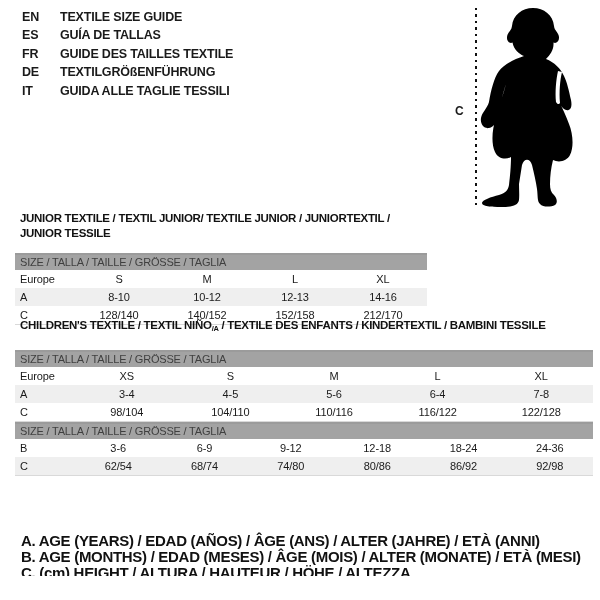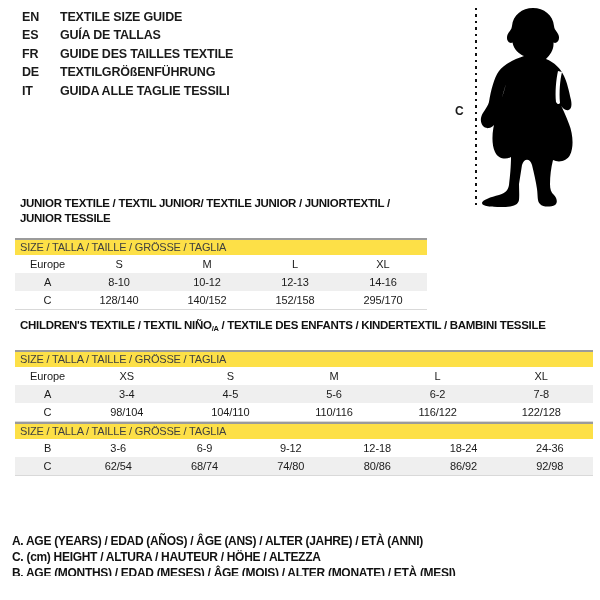--- a/index.html
+++ b/index.html
@@ -10,37 +10,37 @@
   
   .lang-list{position:absolute;top:8px;left:22px;display:grid;grid-template-columns:38px auto;
     font-size:12.5px;font-weight:700;line-height:18.4px;letter-spacing:-0.2px;}
   
   .dash-line{position:absolute;left:475px;top:8px;width:2px;height:199px;
     background:repeating-linear-gradient(to bottom,#111 0 2.5px,transparent 2.5px 6.5px);}
   .c-label{position:absolute;left:455px;top:104px;font-size:12px;font-weight:700;}
   .silhouette{position:absolute;left:478px;top:8px;width:122px;height:200px;}
   
   .sec{position:absolute;left:15px;}
-  .sec1{top:196px;width:412px;}
+  .sec1{top:211px;width:412px;}
   .sec2{top:318px;width:578px;}
   .sec3{top:422px;width:578px;}
   .sec-title{font-size:11.5px;font-weight:700;letter-spacing:-0.3px;margin:0 0 0 5px;line-height:15px;color:#111;}
   .sec1 .sec-title{margin-bottom:12px;}
   .sec2 .sec-title{margin-bottom:14px;}
   .sec3 .sec-title{margin-bottom:9px;}
   .sub{font-size:7.5px;vertical-align:-2px;}
-  .size-bar{height:15px;line-height:15px;background:#fde047;border-top:2px solid #9b9b9b;
+  .size-bar{height:15px;line-height:15px;background:#a3a3a3;border-top:2px solid #9b9b9b;
     font-size:11px;color:#3f3f3f;padding-left:5px;letter-spacing:-0.2px;}
   .t-row{display:grid;height:18px;align-items:center;font-size:11px;letter-spacing:-0.1px;}
   .t-row.shaded{background:#efefef;}
   .tbl .t-row:last-child{border-bottom:1px solid #d9d9d9;}
-  .t-label{padding-left:5px;text-align:center;}
+  .t-label{padding-left:5px;text-align:left;}
   .t-val{text-align:center;}
   
-  .notes{position:absolute;left:12px;top:533px;font-size:12px;font-weight:700;
+  .notes{position:absolute;left:21px;top:533px;font-size:15px;font-weight:700;
     letter-spacing:-0.3px;line-height:16.2px;color:#111;}
 </style>
 </head>
 <body>
 
 <div class="canvas">
 
   <div class="lang-list">
     <span>EN</span>
     <span>TEXTILE SIZE GUIDE</span>
@@ -101,21 +101,21 @@
           <div class="t-val">8-10</div>
           <div class="t-val">10-12</div>
           <div class="t-val">12-13</div>
           <div class="t-val">14-16</div>
         </div>
         <div class="t-row" style="grid-template-columns: 60px repeat(4, 1fr);">
           <div class="t-label">C</div>
           <div class="t-val">128/140</div>
           <div class="t-val">140/152</div>
           <div class="t-val">152/158</div>
-          <div class="t-val">295/170</div>
+          <div class="t-val">212/170</div>
         </div>
       </div>
   </section>
 
   <section class="sec sec2">
     <div class="sec-title"><span>CHILDREN'S TEXTILE / TEXTIL NIÑO</span><span class="sub">/A</span><span> / TEXTILE DES ENFANTS / KINDERTEXTIL / BAMBINI TESSILE</span></div>
     <div class="size-bar">SIZE / TALLA / TAILLE / GRÖSSE / TAGLIA</div>
     <div class="tbl">
         <div class="t-row" style="grid-template-columns: 60px repeat(5, 1fr);">
           <div class="t-label">Europe</div>
@@ -123,21 +123,21 @@
           <div class="t-val">S</div>
           <div class="t-val">M</div>
           <div class="t-val">L</div>
           <div class="t-val">XL</div>
         </div>
         <div class="t-row shaded" style="grid-template-columns: 60px repeat(5, 1fr);">
           <div class="t-label">A</div>
           <div class="t-val">3-4</div>
           <div class="t-val">4-5</div>
           <div class="t-val">5-6</div>
-          <div class="t-val">6-2</div>
+          <div class="t-val">6-4</div>
           <div class="t-val">7-8</div>
         </div>
         <div class="t-row" style="grid-template-columns: 60px repeat(5, 1fr);">
           <div class="t-label">C</div>
           <div class="t-val">98/104</div>
           <div class="t-val">104/110</div>
           <div class="t-val">110/116</div>
           <div class="t-val">116/122</div>
           <div class="t-val">122/128</div>
         </div>
@@ -163,17 +163,17 @@
           <div class="t-val">74/80</div>
           <div class="t-val">80/86</div>
           <div class="t-val">86/92</div>
           <div class="t-val">92/98</div>
         </div>
       </div>
   </section>
 
   <div class="notes">
     <div>A. AGE (YEARS) / EDAD (AÑOS) / ÂGE (ANS) / ALTER (JAHRE) / ETÀ (ANNI)</div>
+    <div>B. AGE (MONTHS) / EDAD (MESES) / ÂGE (MOIS) / ALTER (MONATE) / ETÀ (MESI)</div>
     <div>C. (cm) HEIGHT / ALTURA / HAUTEUR / HÖHE / ALTEZZA</div>
-    <div>B. AGE (MONTHS) / EDAD (MESES) / ÂGE (MOIS) / ALTER (MONATE) / ETÀ (MESI)</div>
   </div>
 
 </div>
 
 </body></html>

